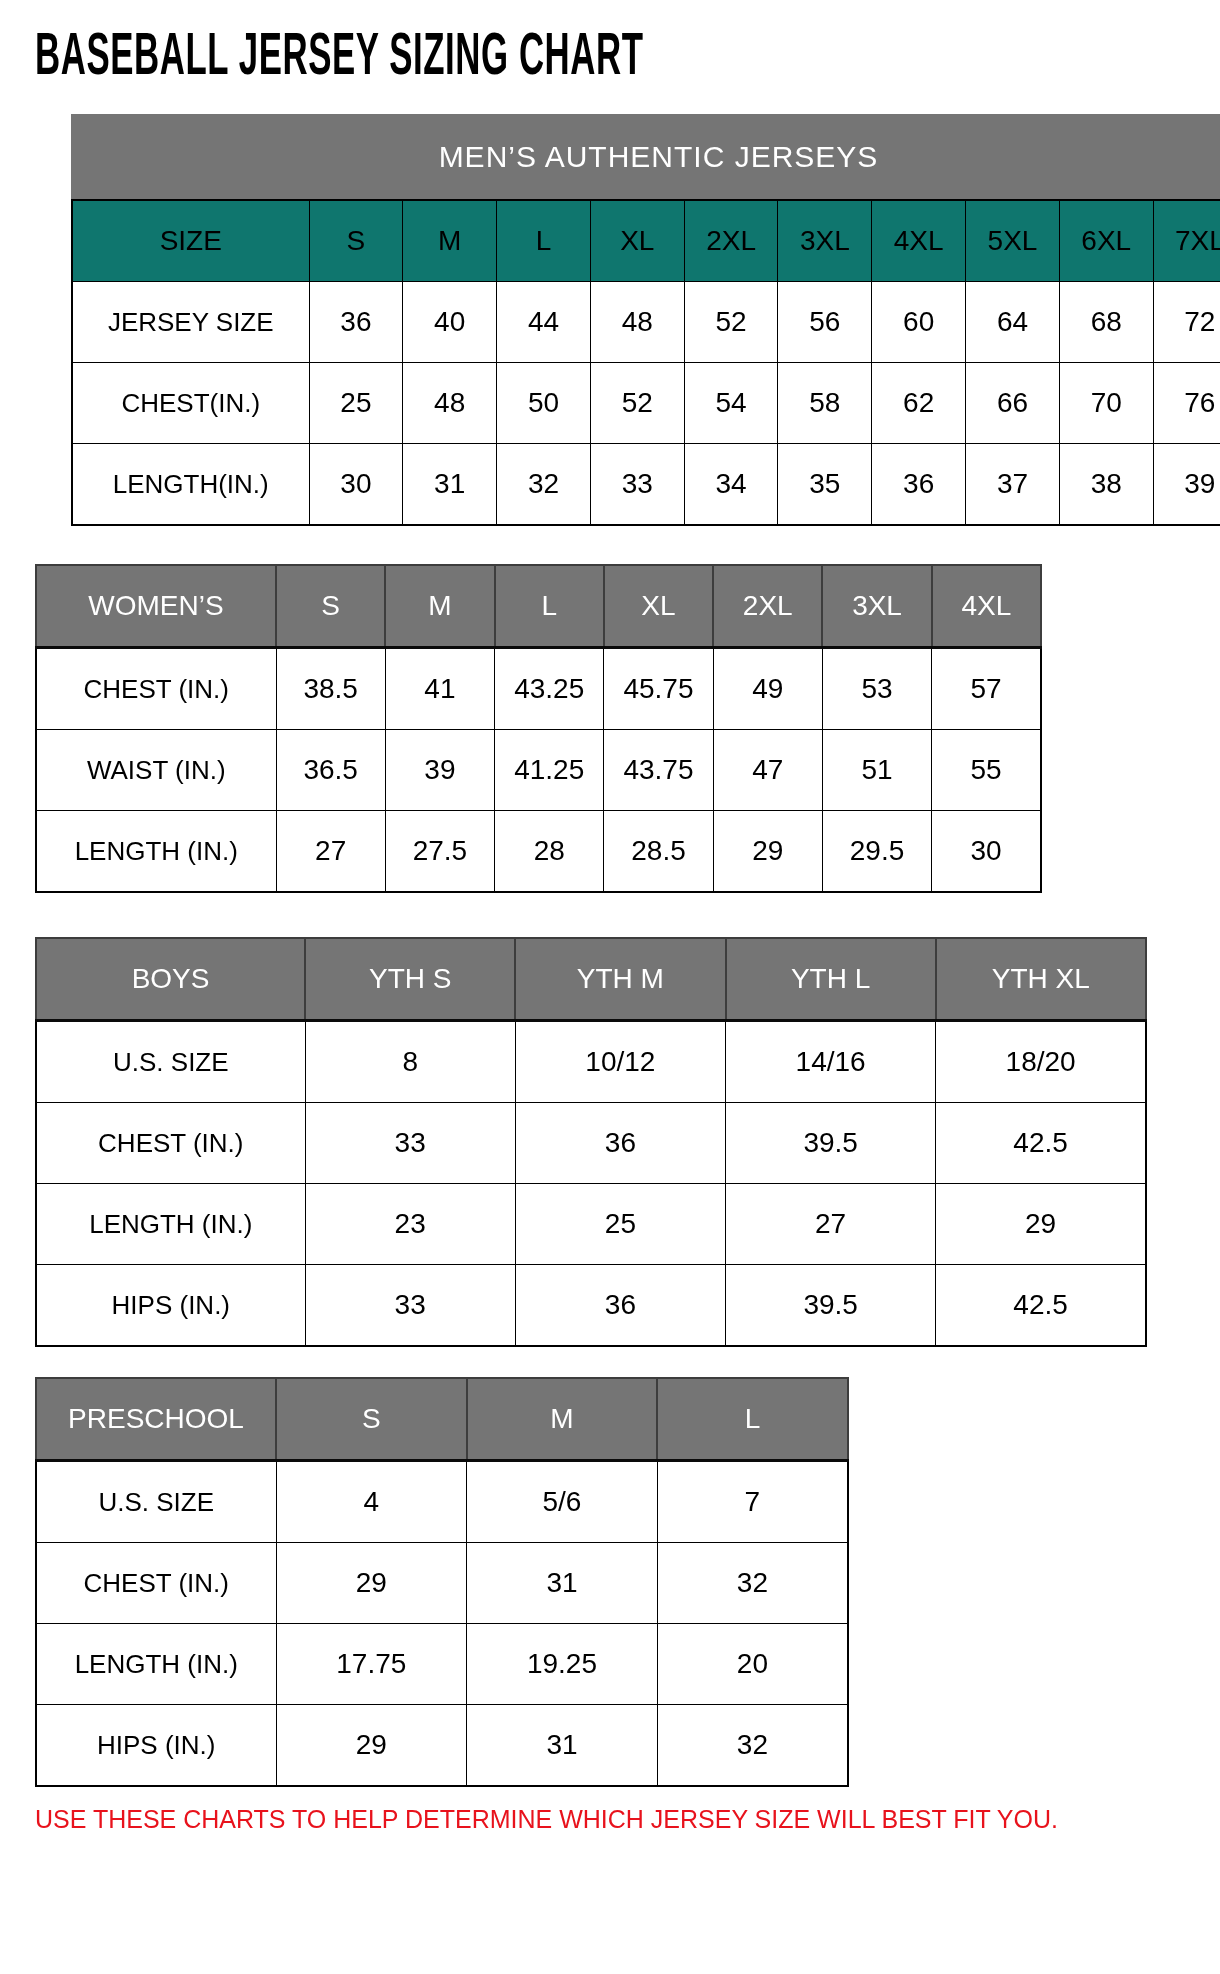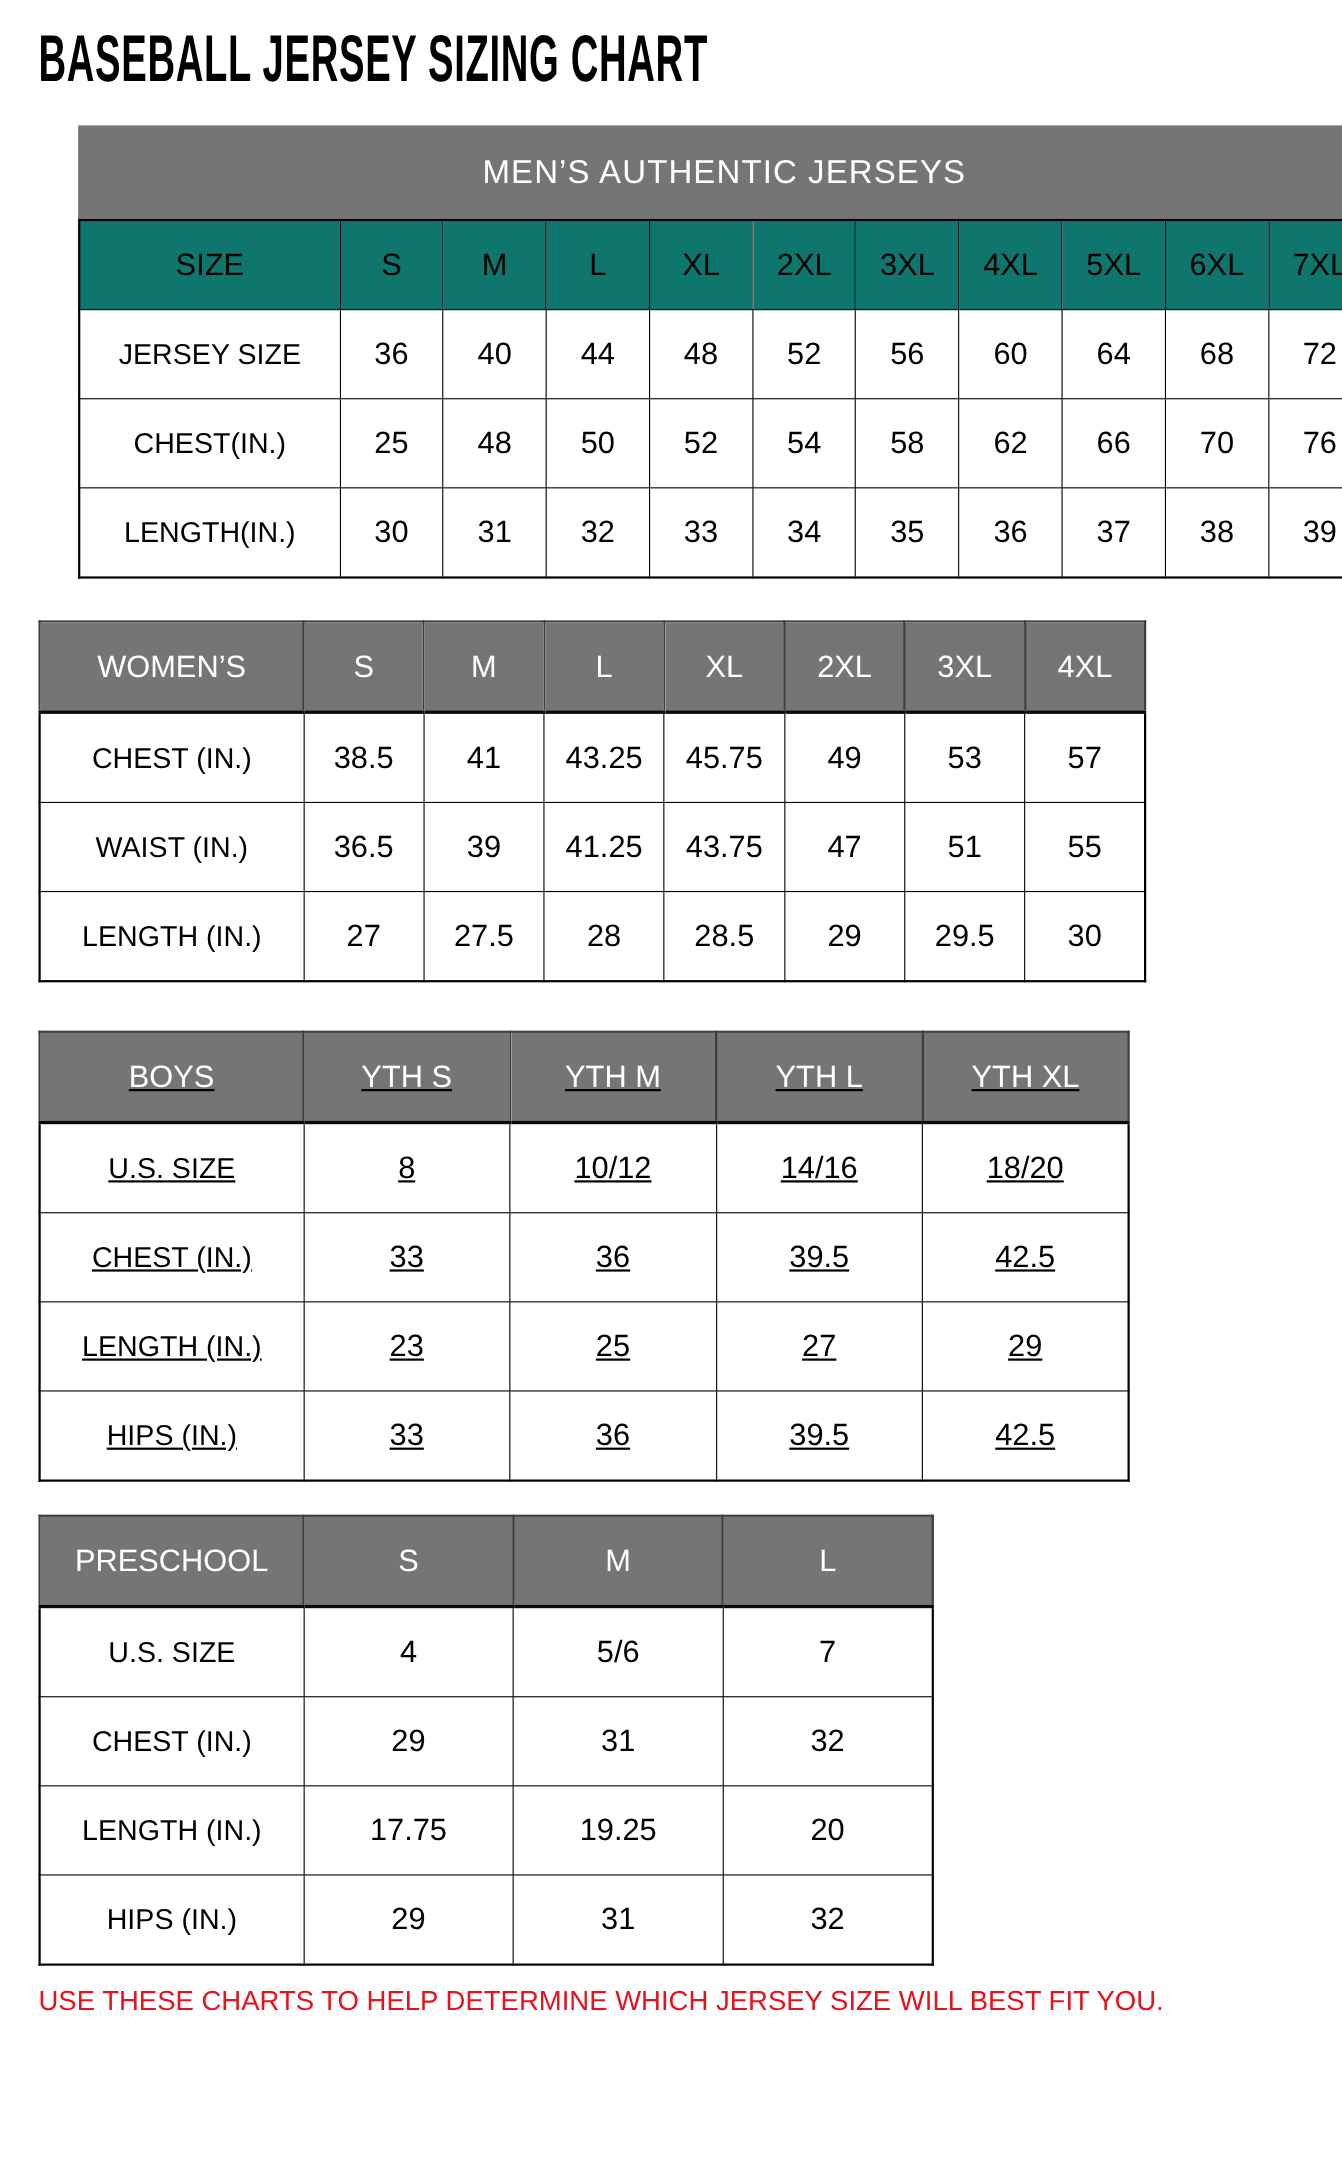--- a/index.html
+++ b/index.html
@@ -205,21 +205,21 @@
             <td>27.5</td>
             <td>28</td>
             <td>28.5</td>
             <td>29</td>
             <td>29.5</td>
             <td>30</td>
           </tr>
         </tbody>
       </table>
     </section>
-  <section id="sec-boys" style="width: 990px; text-decoration: underline;">
+  <section id="sec-boys" style="width: 1112px;">
       <table class="tbl tbl-boys">
         <colgroup>
           <col style="width: 240px;">
           <col style="width: 187.5px;">
           <col style="width: 187.5px;">
           <col style="width: 187.5px;">
           <col style="width: 187.5px;">
         </colgroup>
         <thead>
           <tr class="gray-head">

